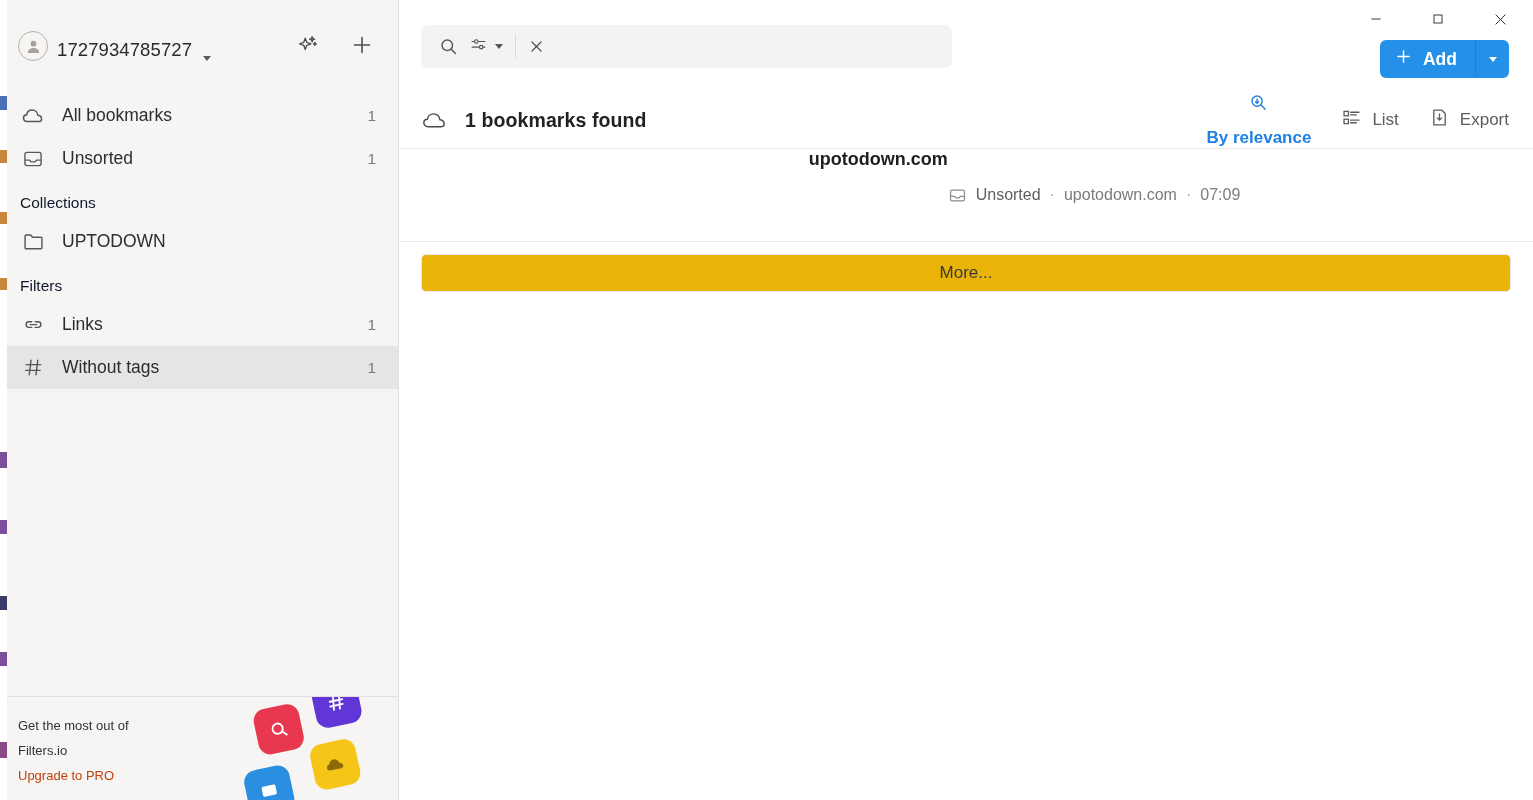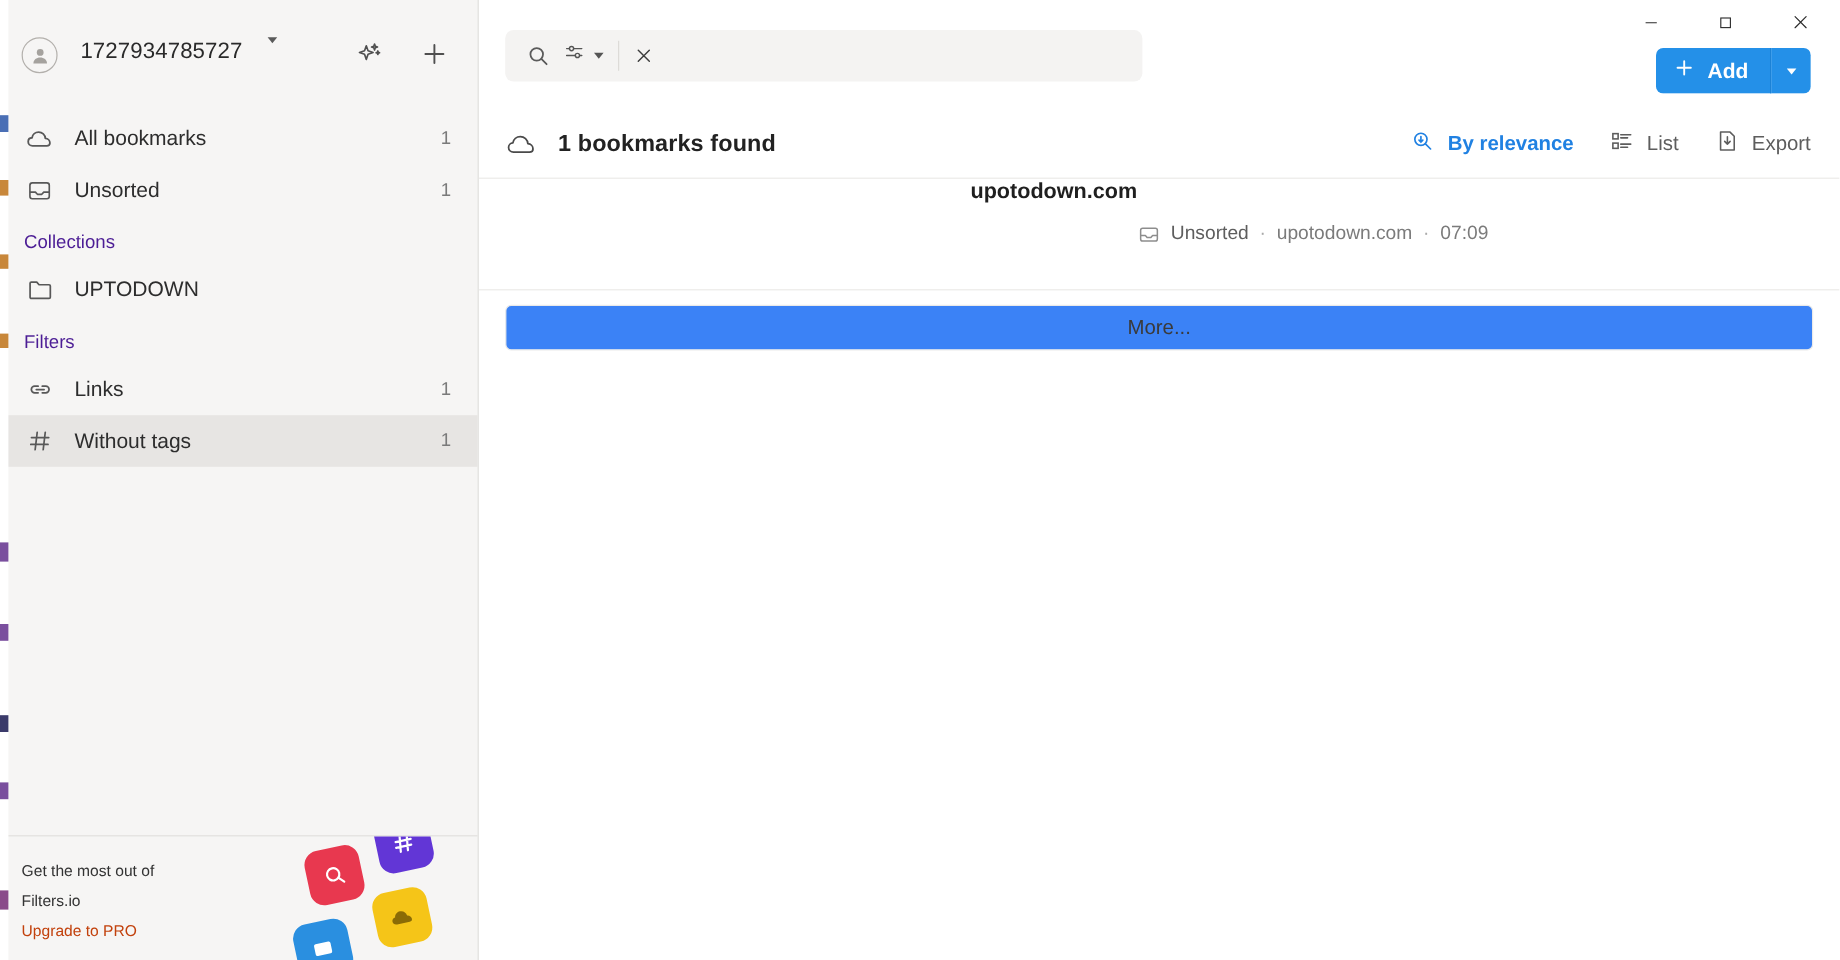--- a/index.html
+++ b/index.html
@@ -33,21 +33,21 @@
     border-right: 1px solid #e2e0de;
     display: flex; flex-direction: column;
     flex: 0 0 399px;
   }
   .sb-top {
     height: 92px;
     display: flex; align-items: center;
     padding: 0 22px 0 18px;
   }
   .user-chip {
-    display: flex; align-items: flex-start; gap: 19px;
+    display: flex; align-items: flex-end; gap: 9px;
     flex: 1; cursor: default;
   }
   .avatar {
     width: 30px; height: 30px; border-radius: 50%;
     border: 1.6px solid #b3b0ac;
     display: flex; align-items: center; justify-content: center;
     color: #a5a29e;
   }
   .username {
     font-size: 18.5px; color: #2a2a2a; letter-spacing: .1px;
@@ -78,21 +78,21 @@
   .sb-row.active { background: #e7e5e3; }
   .sb-row .ic {
     width: 26px; height: 26px; flex: 0 0 26px;
     display: flex; align-items: center; justify-content: center;
     color: #585858;
   }
   .sb-row .lbl { font-size: 17.5px; flex: 1; color: #2d2d2d; }
   .sb-row .cnt { font-size: 15.5px; color: #7a7a7a; }
 
   .sb-section {
-    font-size: 15.5px; color: #4c1d95;
+    font-size: 15.5px; color: #0f172a;
     padding: 14px 22px 8px 20px;
   }
 
   .sb-spacer { flex: 1; }
 
   
   .promo {
     position: relative;
     height: 104px;
     border-top: 1px solid #e2e0de;
@@ -197,21 +197,21 @@
     padding: 0 24px 0 22px;
     border-bottom: 1px solid #eceae8;
   }
   .res-title-wrap { display: flex; align-items: center; gap: 17px; flex: 1; }
   .res-title { font-size: 19.5px; font-weight: bold; color: #222; letter-spacing: .1px; }
   .res-actions { display: flex; align-items: center; gap: 30px; }
   .res-act {
     display: flex; align-items: center; gap: 10px;
     font-size: 17px; color: #5d5d5d; cursor: pointer;
   }
-  .res-act.accent, .res-act.accent .ia { color: #2081e2; font-weight: bold; }
+  .res-act.accent, .res-act.accent .ia { color: #2081e2; font-weight: bold; flex-direction: column; }
 
   
   .res-list { padding-top: 0; }
   .res-item {
     height: 93px;
     display: flex; flex-direction: row; justify-content: center;
     padding-left: 117px;
     border-bottom: 1px solid #eceae8;
     cursor: pointer;
   }
@@ -224,21 +224,21 @@
     font-size: 16px; color: #7b7b7b;
   }
   .res-meta .coll { color: #5e5e5e; }
   .res-meta .dot { color: #a9a9a9; }
   .res-meta .mic { color: #8d8d8d; display: flex; align-items: center; }
 
   .more-wrap { padding: 12px 22px 0 22px; }
   .more-btn {
     height: 38px; width: 100%;
     border: 1px solid #eaeaea; border-radius: 5px;
-    background: #3b82f6;
+    background: #eab308;
     display: flex; align-items: center; justify-content: center;
     font-size: 17px; color: #3a3a3a; cursor: pointer;
   }
 </style>
 </head>
 <body>
 
 <div class="window">
 
   <div class="edge-strip">

